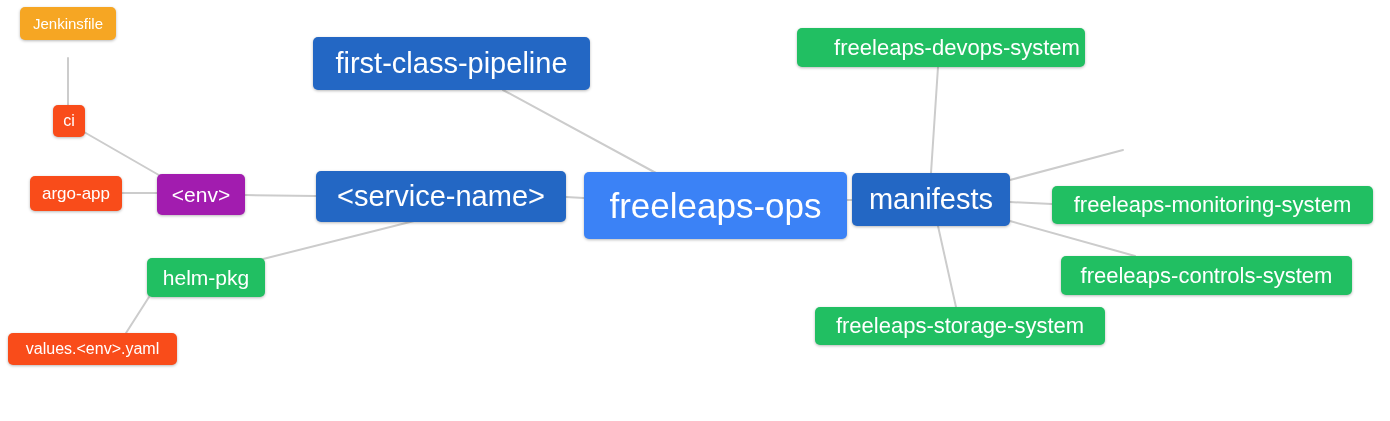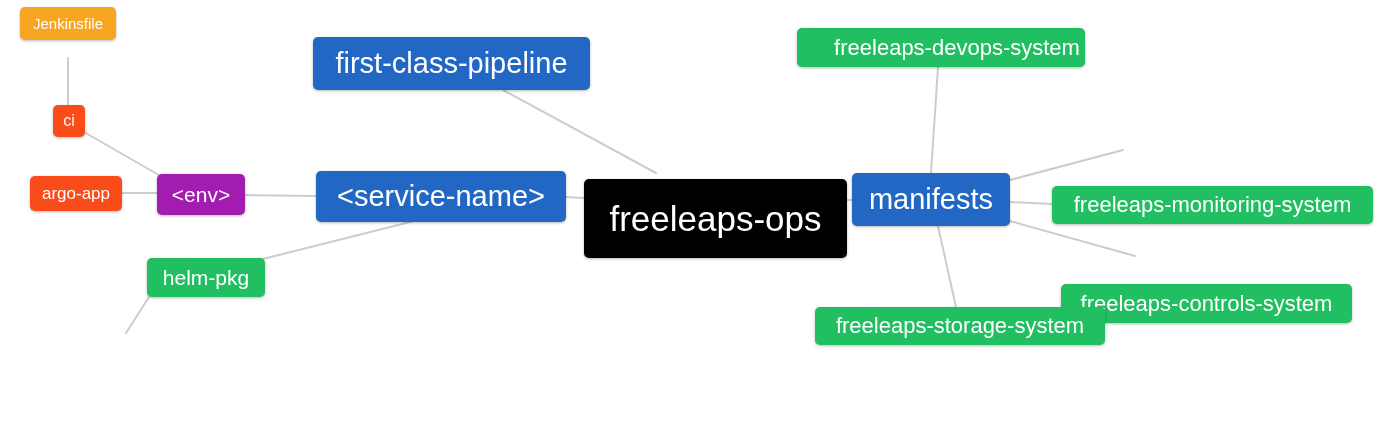--- a/index.html
+++ b/index.html
@@ -57,20 +57,21 @@
       <line x1="1010" y1="202" x2="1052" y2="204" stroke="#cccccc" stroke-width="2" stroke-linecap="round"></line>
       <line x1="1010" y1="221" x2="1135" y2="256" stroke="#cccccc" stroke-width="2" stroke-linecap="round"></line>
       <line x1="938" y1="226" x2="956" y2="307" stroke="#cccccc" stroke-width="2" stroke-linecap="round"></line>
     </svg>
 <div class="node" style="left: 20px; top: 7px; width: 96px; height: 33px; font-size: 15px; background: rgb(246, 166, 35);">Jenkinsfile</div>
     <div class="node" style="left: 53px; top: 105px; width: 32px; height: 32px; font-size: 16px; background: rgb(249, 76, 26);">ci</div>
     <div class="node" style="left: 30px; top: 176px; width: 92px; height: 35px; font-size: 17px; background: rgb(249, 76, 26);">argo-app</div>
     <div class="node" style="left: 157px; top: 174px; width: 88px; height: 41px; font-size: 21px; background: #a21caf;">&lt;env&gt;</div>
     <div class="node" style="left: 313px; top: 37px; width: 277px; height: 53px; font-size: 29px; background: rgb(35, 103, 196);">first-class-pipeline</div>
     <div class="node" style="left: 316px; top: 171px; width: 250px; height: 51px; font-size: 29px; background: rgb(35, 103, 196);">&lt;service-name&gt;</div>
-    <div class="node" style="left: 584px; top: 172px; width: 263px; height: 79px; font-size: 35px; background: #000000; margin-top: 7px;">freeleaps-ops</div>
+    <div class="node" style="left: 584px; top: 172px; width: 263px; height: 67px; font-size: 35px; background: #3b82f6;">freeleaps-ops</div>
     <div class="node" style="left: 852px; top: 173px; width: 158px; height: 53px; font-size: 29px; background: rgb(35, 103, 196);">manifests</div>
     <div class="node" style="left: 147px; top: 258px; width: 118px; height: 39px; font-size: 21px; background: rgb(33, 191, 98);">helm-pkg</div>
+    <div class="node" style="left: 8px; top: 333px; width: 169px; height: 32px; font-size: 16px; background: rgb(249, 76, 26);">values.&lt;env&gt;.yaml</div>
     <div class="node" style="left: 797px; top: 28px; width: 288px; height: 39px; font-size: 22px; background: rgb(33, 191, 98); padding-left: 32px;">freeleaps-devops-system</div>
     <div class="node" style="left: 1052px; top: 186px; width: 321px; height: 38px; font-size: 22px; background: rgb(33, 191, 98);">freeleaps-monitoring-system</div>
-    <div class="node" style="left: 1061px; top: 256px; width: 291px; height: 39px; font-size: 22px; background: rgb(33, 191, 98); margin-top: 28px;">freeleaps-controls-system</div>
+    <div class="node" style="left: 1061px; top: 256px; width: 291px; height: 39px; font-size: 22px; background: rgb(33, 191, 98);">freeleaps-controls-system</div>
     <div class="node" style="left: 815px; top: 307px; width: 290px; height: 38px; font-size: 22px; background: rgb(33, 191, 98);">freeleaps-storage-system</div>
   </div>
 
 </body></html>

